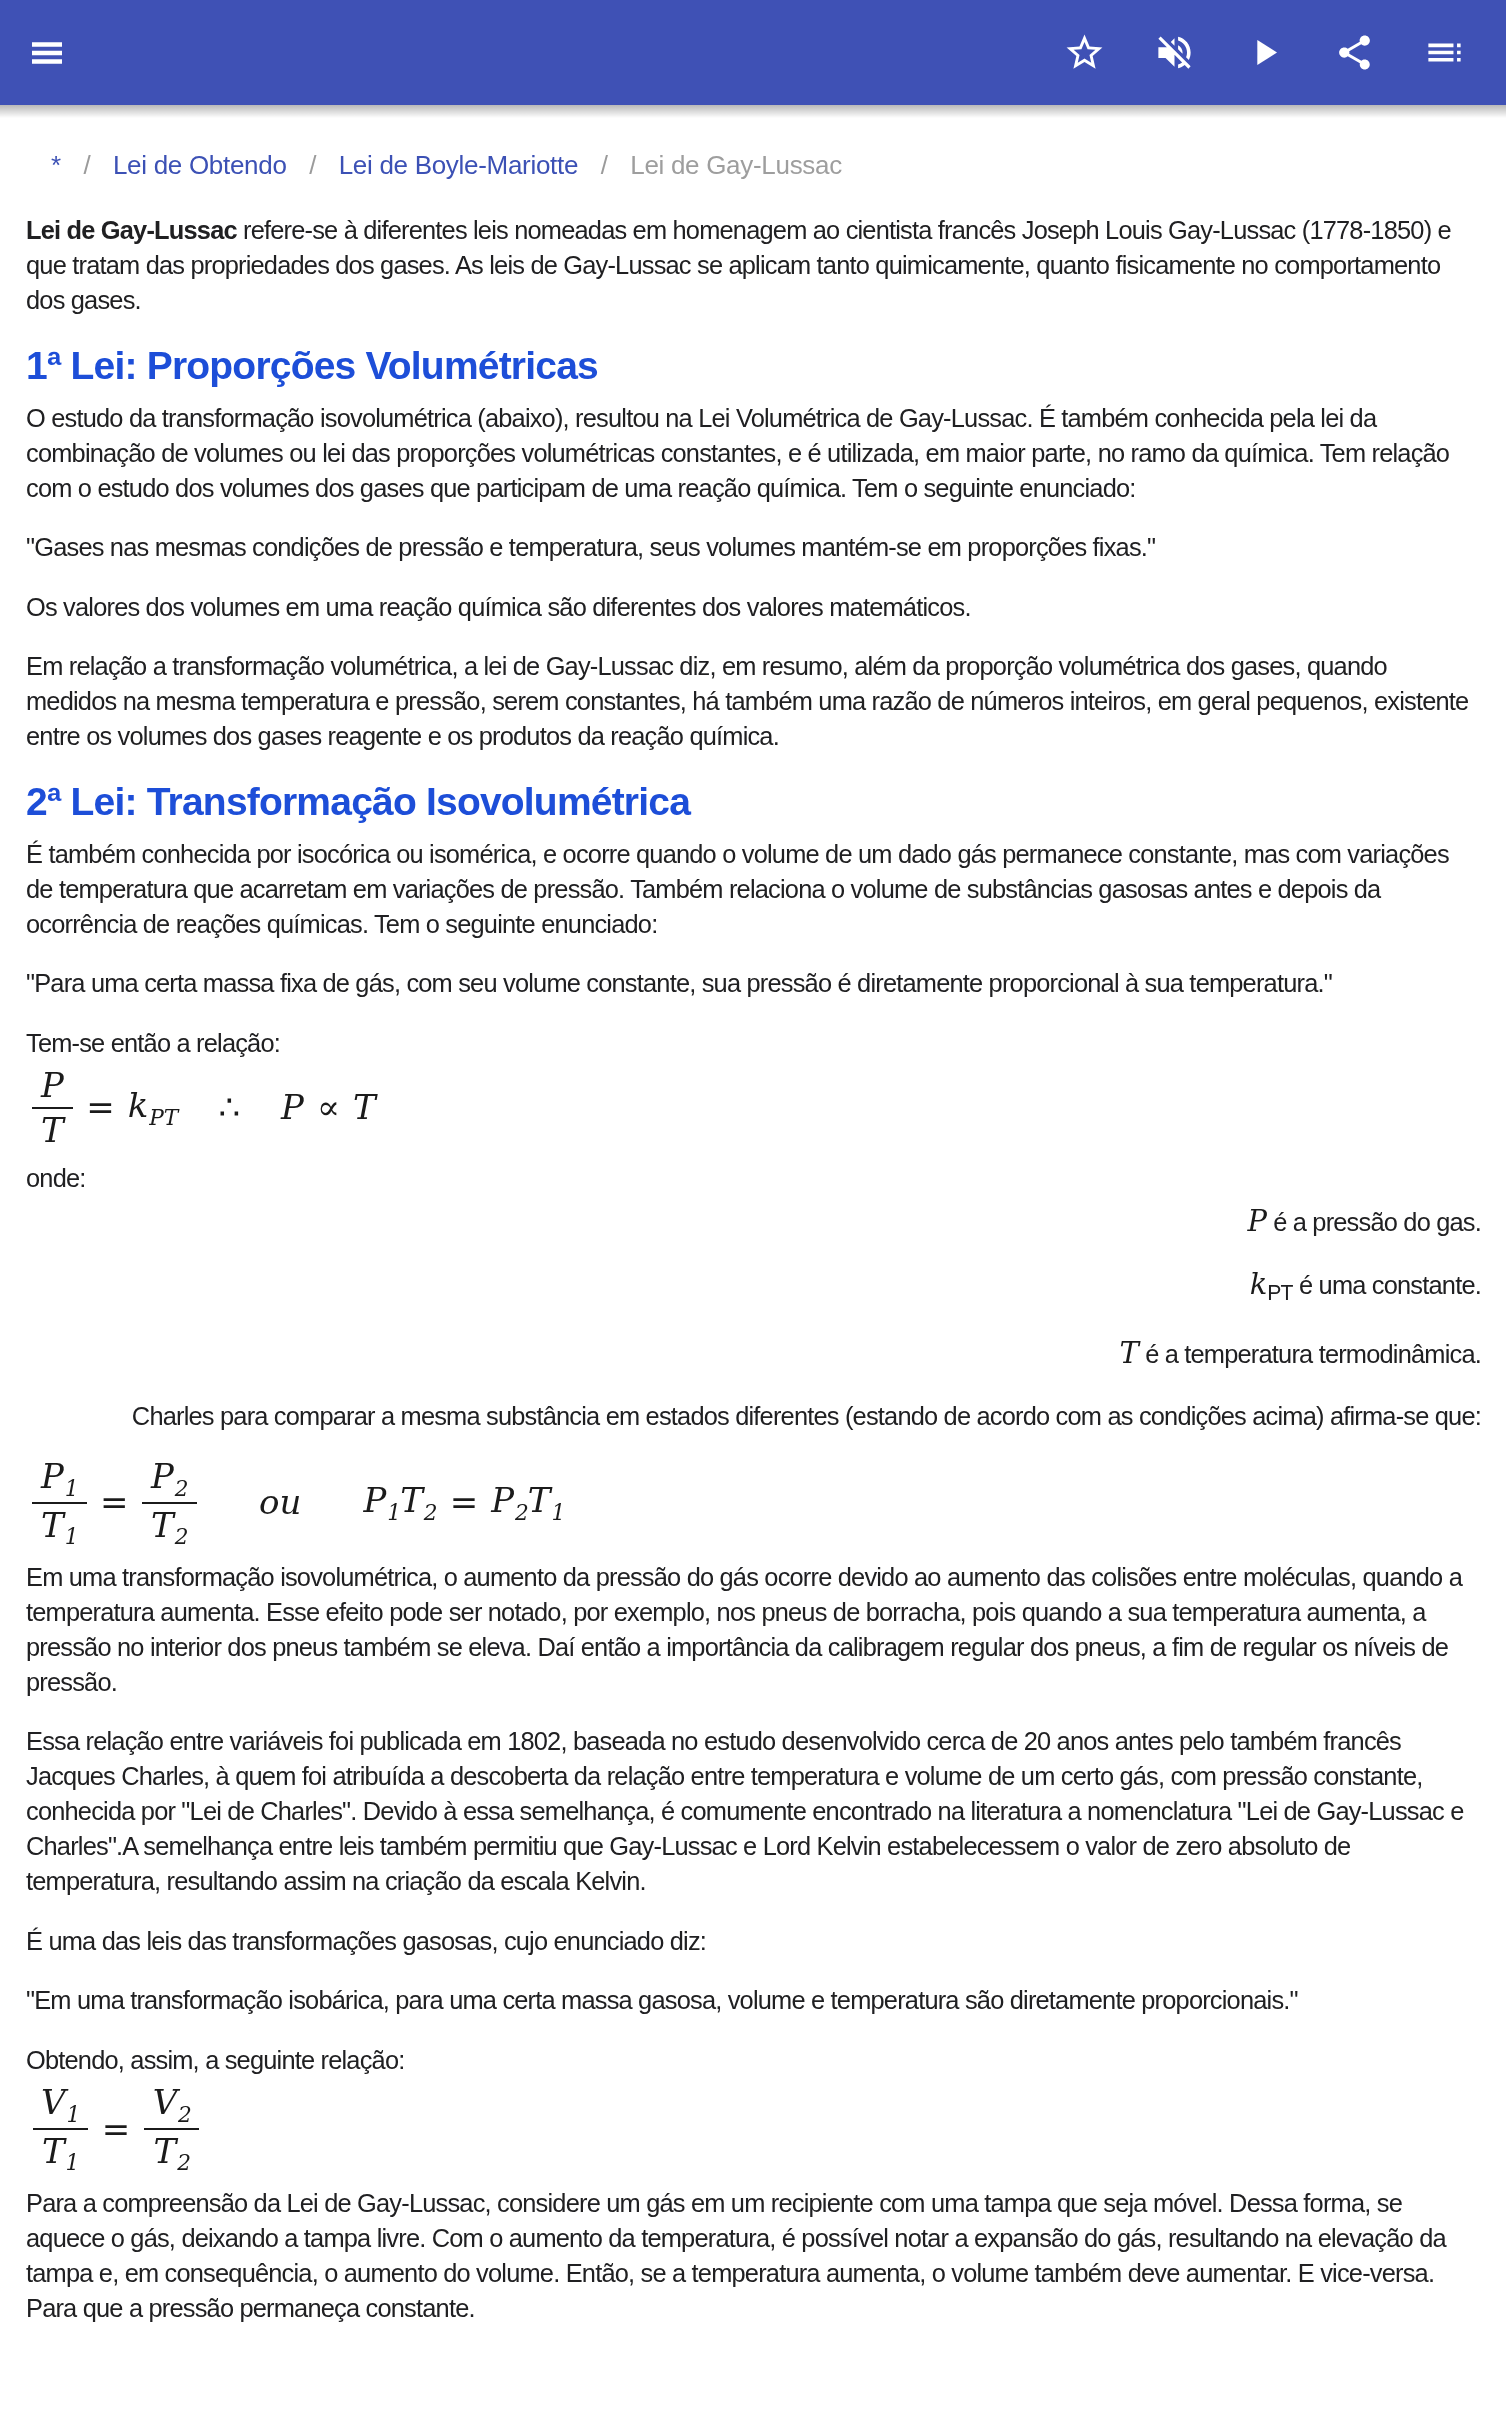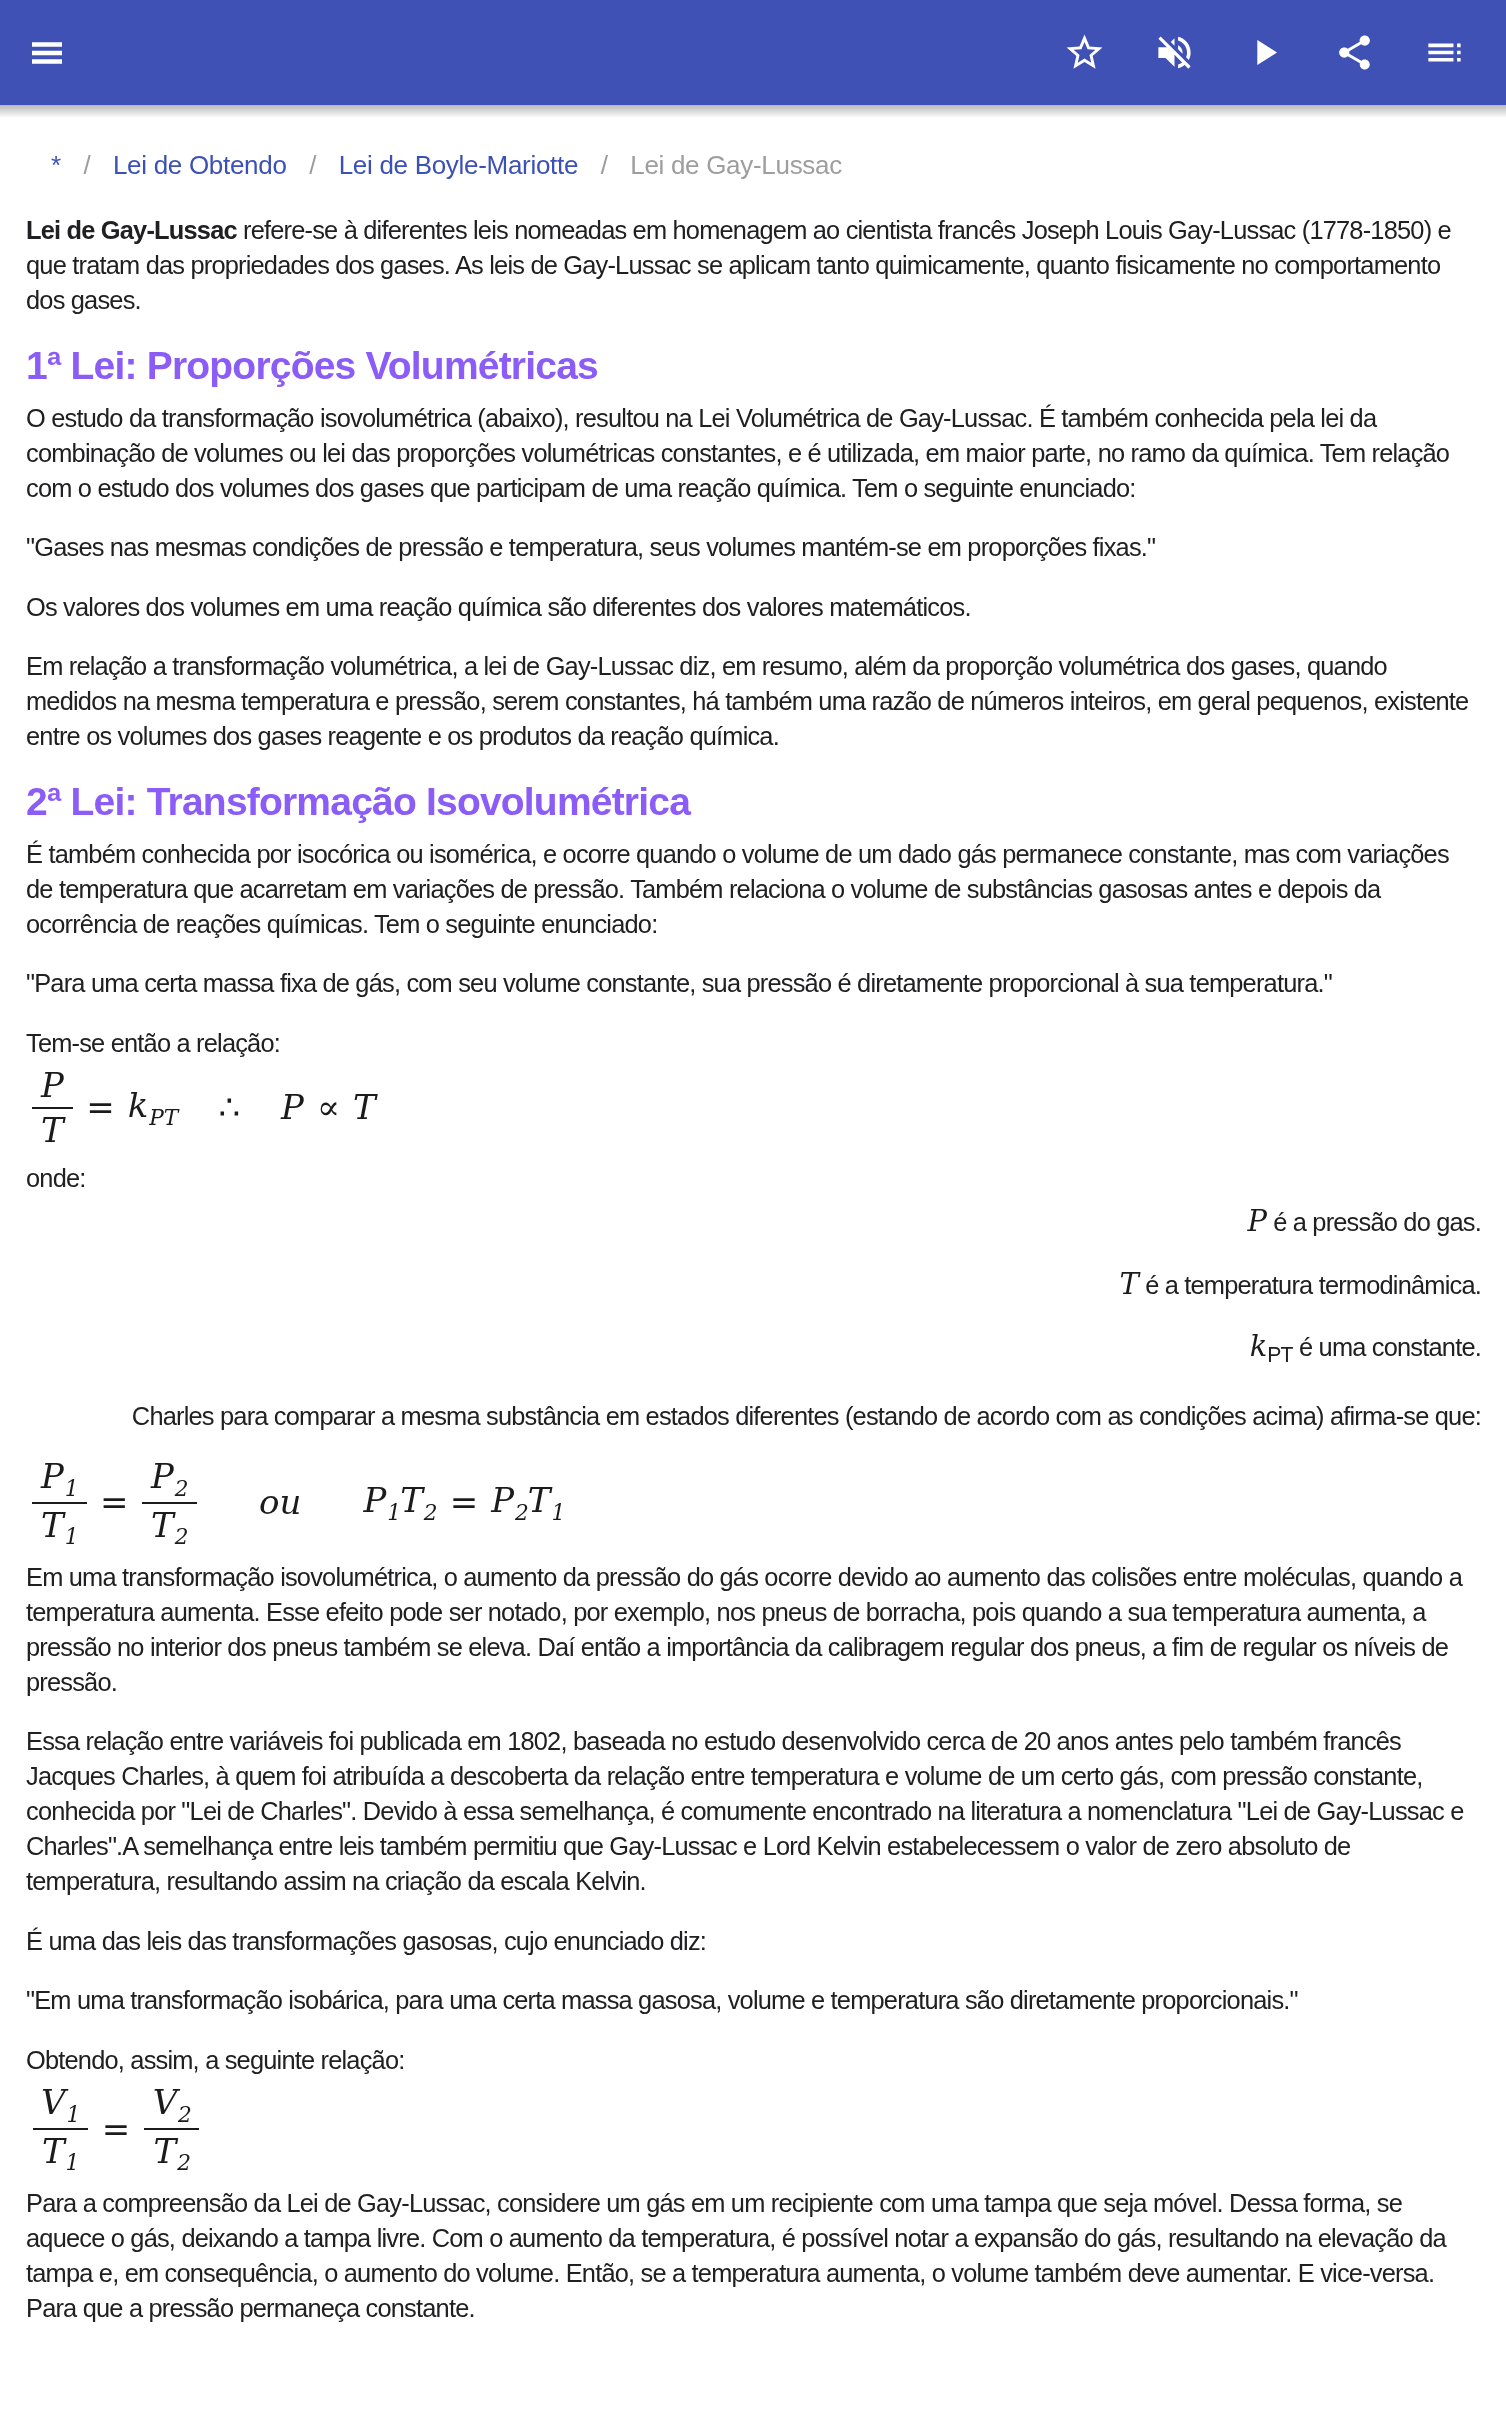--- a/index.html
+++ b/index.html
@@ -54,21 +54,21 @@
     line-height: 35px;
     letter-spacing: -0.8px;
   }
   .content p { margin: 0 0 24.5px 0; }
   .content p.tight { margin-bottom: 7.5px; }
   .section-heading {
     font-size: 39px;
     line-height: 45px;
     font-weight: bold;
     letter-spacing: -0.8px;
-    color: #8b5cf6;
+    color: #1d4ed8;
     margin: 21px 0 13px 0;
   }
   .defs { margin: 0 0 0 0; }
   .def-line { margin: 0; line-height: 37px; text-align: right; }
 
   
   .formula {
     display: flex; align-items: center;
     font-family: "DejaVu Serif", serif;
     font-size: 34px; color: #1b1b1b;
@@ -189,22 +189,22 @@
       <span class="mop gap-wide">∴</span>
       <span class="mvar">P</span>
       <span class="mop">∝</span>
       <span class="mvar">T</span>
     </div>
 
     <p class="tight">onde:</p>
 
     <div class="defs">
       <p class="def-line"><span class="inline-math">P</span><span> é a pressão do gas.</span></p>
+      <p class="def-line"><span class="inline-math">k</span><sub>PT</sub><span> é uma constante.</span></p>
       <p class="def-line"><span class="inline-math">T</span><span> é a temperatura termodinâmica.</span></p>
-      <p class="def-line"><span class="inline-math">k</span><sub>PT</sub><span> é uma constante.</span></p>
       <p class="def-line">Charles para comparar a mesma substância em estados diferentes (estando de acordo com as condições acima) afirma-se que:</p>
     </div>
 
     <div class="formula">
       <span class="frac">
         <span class="num">
             <span class="mvar">P</span>
             <sub>1</sub>
           </span>
         <span class="den">

